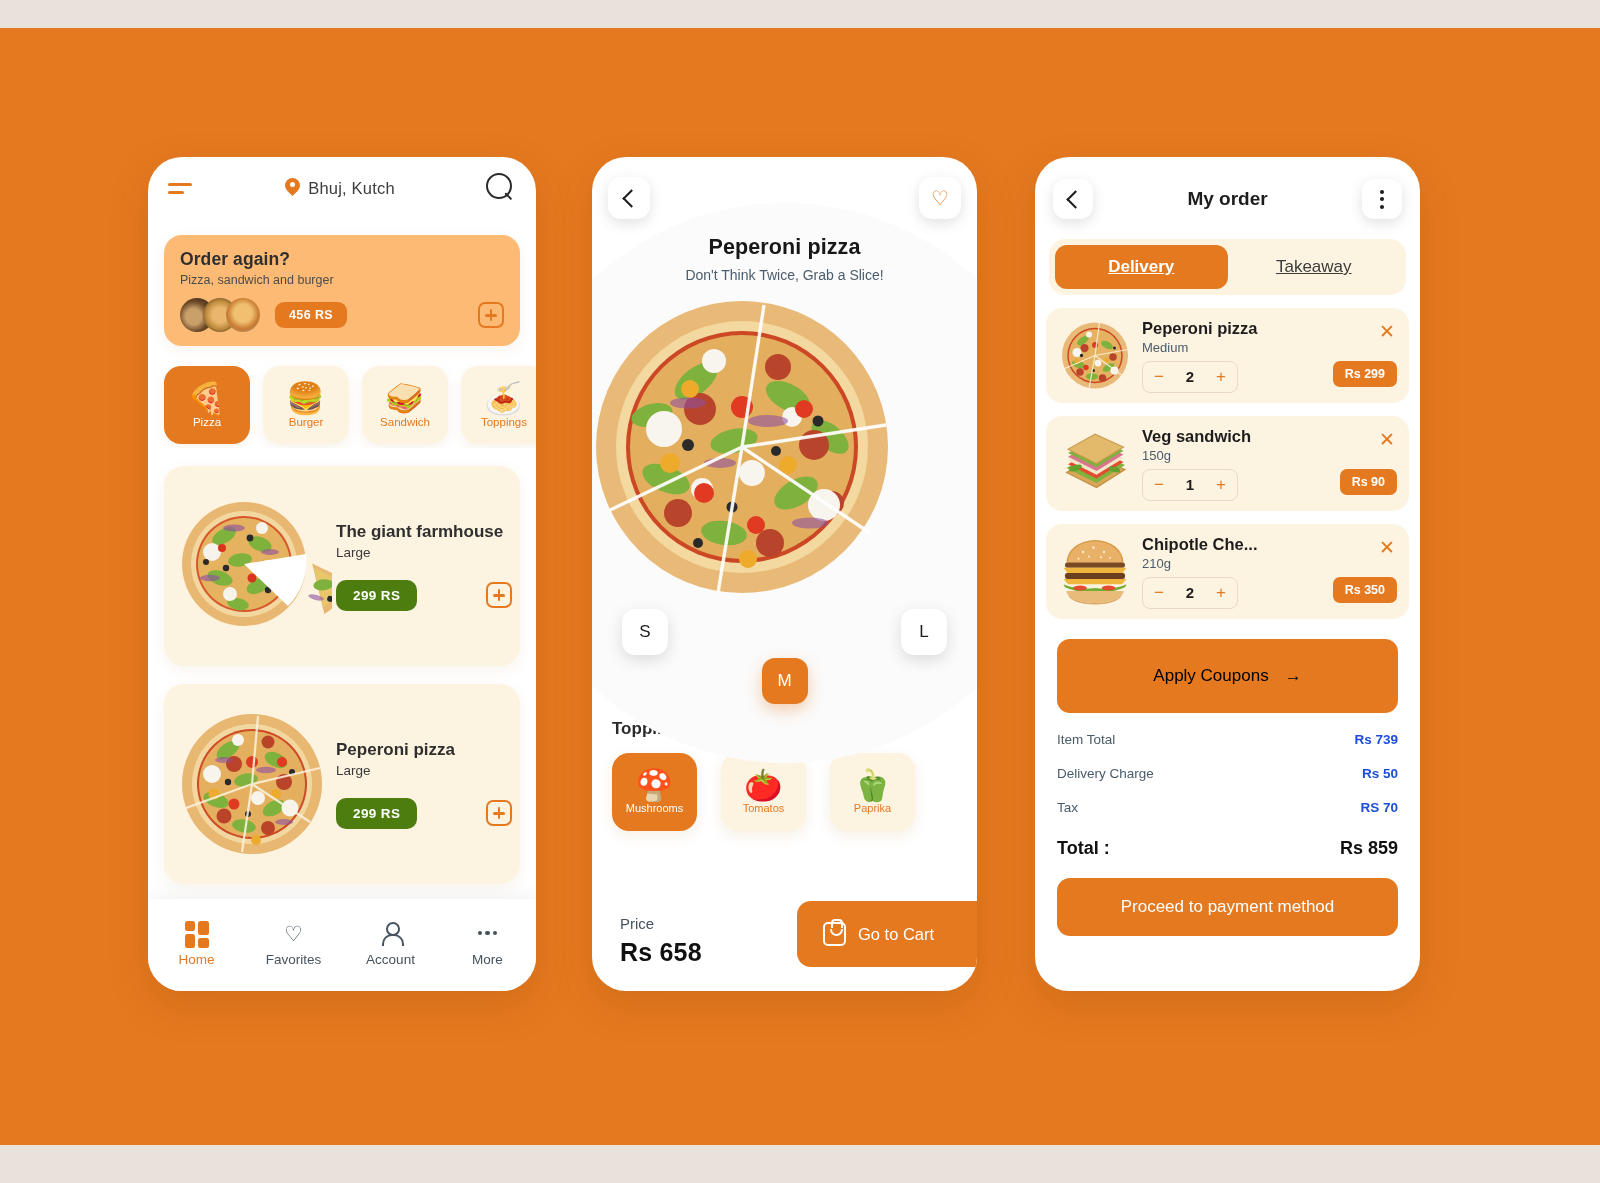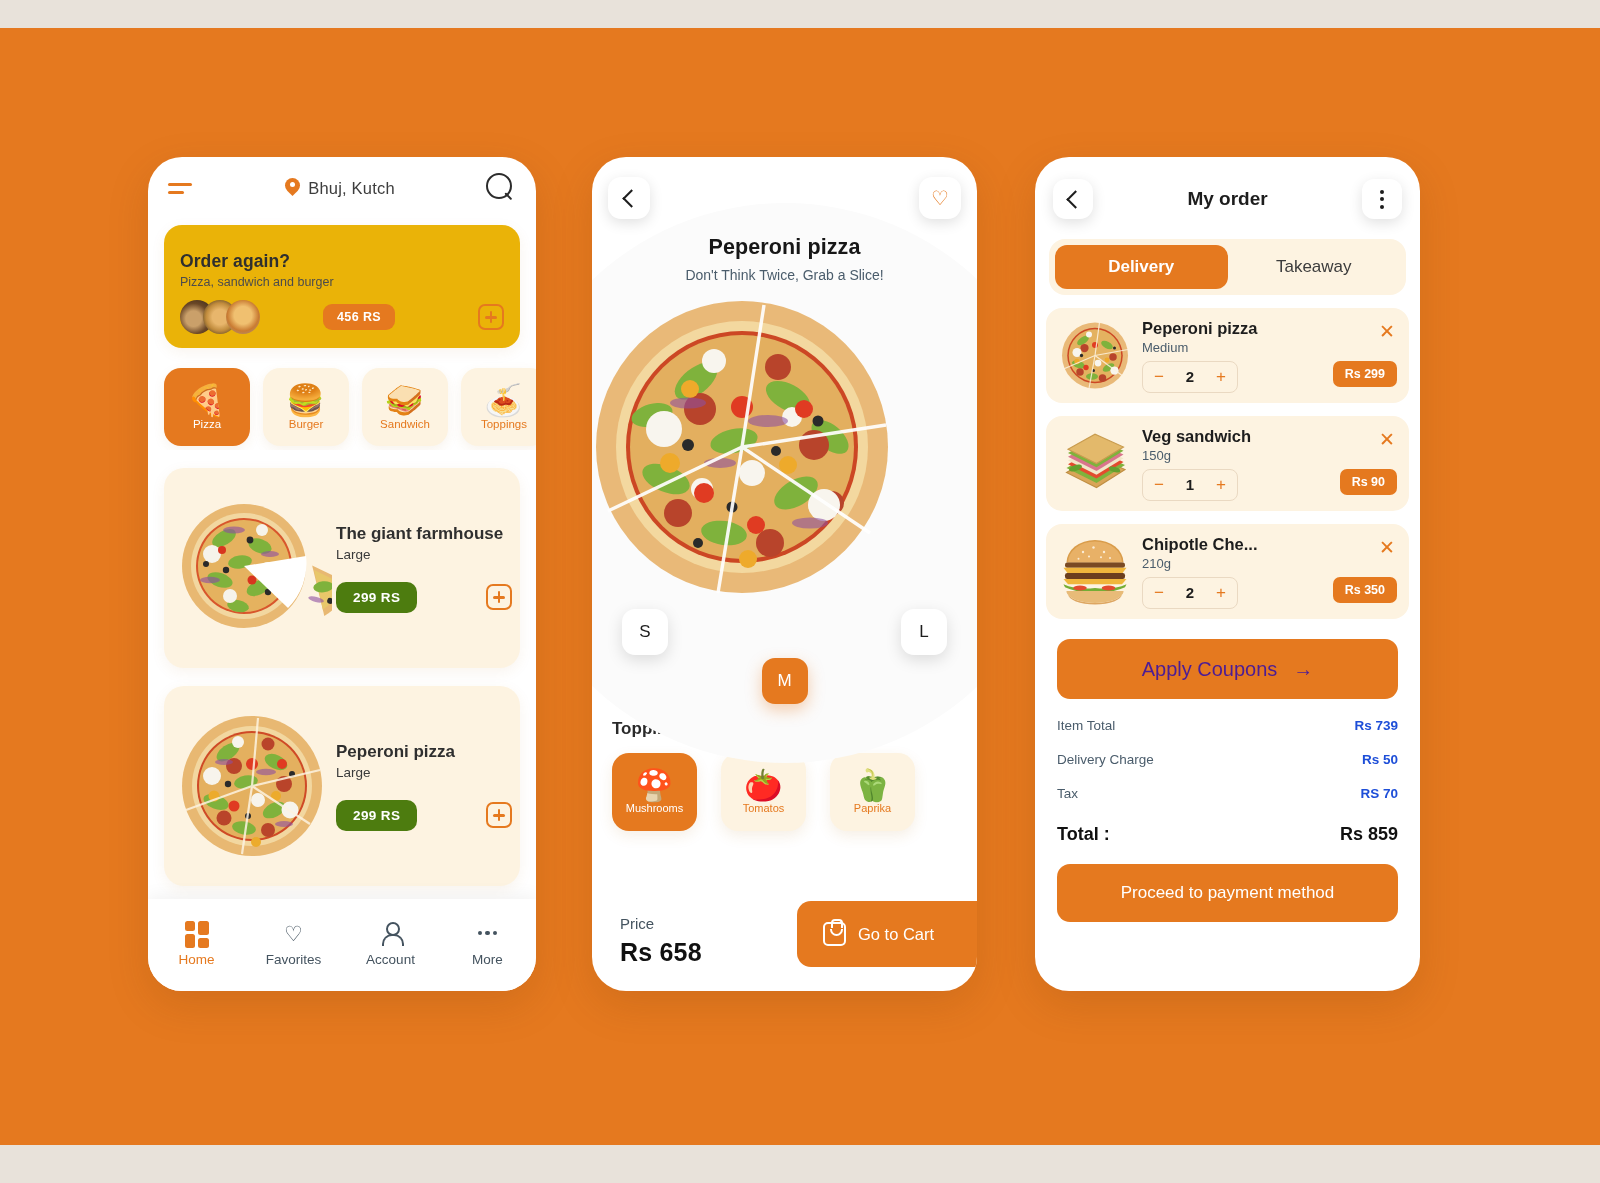--- a/index.html
+++ b/index.html
@@ -58,27 +58,27 @@
     content:""; position:absolute; left:0; top:0;
     width: 22px; height: 22px; border: 2.4px solid #2c2c2c; border-radius: 50%;
   }
   .search-icon::after {
     content:""; position:absolute; left: 19px; top: 19px;
     width: 9px; height: 2.4px; background: #2c2c2c; border-radius: 2px;
     transform: rotate(45deg); transform-origin: left center;
   }
 
   .order-again {
-    margin: 6px 16px 0; background: #eab308; border-radius: 18px;
-    padding: 26px 16px 14px; position: relative;
+    margin: 16px 16px 0; background: #fdba74; border-radius: 18px;
+    padding: 14px 16px 14px; position: relative;
     box-shadow: 0 4px 14px rgba(180,120,40,0.08);
   }
   .oa-title { font-size: 17.5px; font-weight: bold; color: #2f2f2f; letter-spacing:.1px; }
   .oa-sub { font-size: 12.5px; color: #4c4c4c; margin-top: 3px; }
-  .oa-row { display: flex; align-items: center; margin-top: 11px; gap: 48px; }
+  .oa-row { display: flex; align-items: center; margin-top: 11px; }
   .thumbs { display: flex; }
   .thumb { width: 34px; height: 34px; border-radius: 50%; margin-right: -11px; }
   .thumb.t1 { background: radial-gradient(circle at 40% 55%, #caa06a 0 28%, #6b4726 55%, #2a2018 100%); }
   .thumb.t2 { background: radial-gradient(circle at 50% 50%, #e8b66c 0 32%, #c08b3c 58%, #1b1b1b 100%); }
   .thumb.t3 { background: radial-gradient(circle at 50% 45%, #f0c070 0 35%, #c97b32 62%, #9a9a9a 100%); }
   .price-pill {
     background: #e5791f; color: #fff; font-size: 12.5px; font-weight: bold;
     border-radius: 9px; padding: 6px 14px; margin-left: 26px; letter-spacing:.4px;
   }
   .plus-sq {
@@ -216,21 +216,21 @@
   .kebab { width: 40px; height: 40px; border-radius: 12px; background: #fff;
     box-shadow: 0 4px 14px rgba(0,0,0,0.12); display:flex; flex-direction:column;
     align-items:center; justify-content:center; gap: 3.5px; cursor: pointer; }
   .kebab i { width: 4px; height: 4px; border-radius: 50%; background: #1d1d1d; display:block; }
 
   .seg {
     margin: 20px 14px 0; background: #fdf3e1; border-radius: 16px;
     display: flex; padding: 6px; height: 56px;
   }
   .seg-btn { flex: 1; display:flex; align-items:center; justify-content:center;
-    border-radius: 12px; font-size: 17px; color: #3c3c3c; cursor: pointer; }
+    border-radius: 12px; font-size: 17px; color: #3c3c3c; cursor: pointer; text-decoration: underline; }
   .seg-btn.active { background: #e5791f; color: #fff; font-weight: bold; }
 
   .order-item {
     margin: 13px 11px 0; background: #fdf3e1; border-radius: 16px;
     height: 95px; display: flex; align-items: center; padding: 0 12px 0 8px;
     position: relative;
   }
   .oi-img { width: 82px; height: 75px; flex: 0 0 auto; }
   .oi-meta { flex: 1; padding-left: 6px; }
   .oi-name { font-size: 16.5px; font-weight: bold; color: #1d1d1d; }
@@ -242,23 +242,23 @@
   .qty .minus, .qty .plus { color: #e5791f; font-size: 17px; cursor: pointer; line-height: 1; }
   .qty .num { font-size: 15px; font-weight: bold; color: #1d1d1d; }
   .oi-close { position: absolute; right: 14px; top: 14px; font-size: 19px;
     color: #e5791f; cursor: pointer; line-height: 1; }
   .oi-price {
     position: absolute; right: 12px; bottom: 16px; background: #e5791f; color: #fff;
     font-size: 12.5px; font-weight: bold; border-radius: 7px; padding: 6px 12px;
   }
 
   .coupon {
-    margin: 20px 22px 0; background: #e5791f; color: #4c1d95; border-radius: 13px;
-    height: 60px; display: flex; align-items: center; justify-content: center; gap: 16px;
-    font-size: 20px; cursor: pointer;
+    margin: 20px 22px 0; background: #e5791f; color: #000000; border-radius: 13px;
+    height: 74px; display: flex; align-items: center; justify-content: center; gap: 16px;
+    font-size: 17px; cursor: pointer;
   }
 
   .sum-row { display: flex; padding: 0 22px; margin-top: 19px; align-items: baseline; }
   .sum-row .k { font-size: 13.5px; color: #4a5c6b; }
   .sum-row .v { margin-left: auto; font-size: 13.5px; font-weight: bold; color: #1d4ed8; }
   .sum-row.total { margin-top: 23px; }
   .sum-row.total .k { font-size: 18px; font-weight: bold; color: #111; }
   .sum-row.total .v { font-size: 18px; font-weight: bold; color: #111; }
 
   .proceed {

